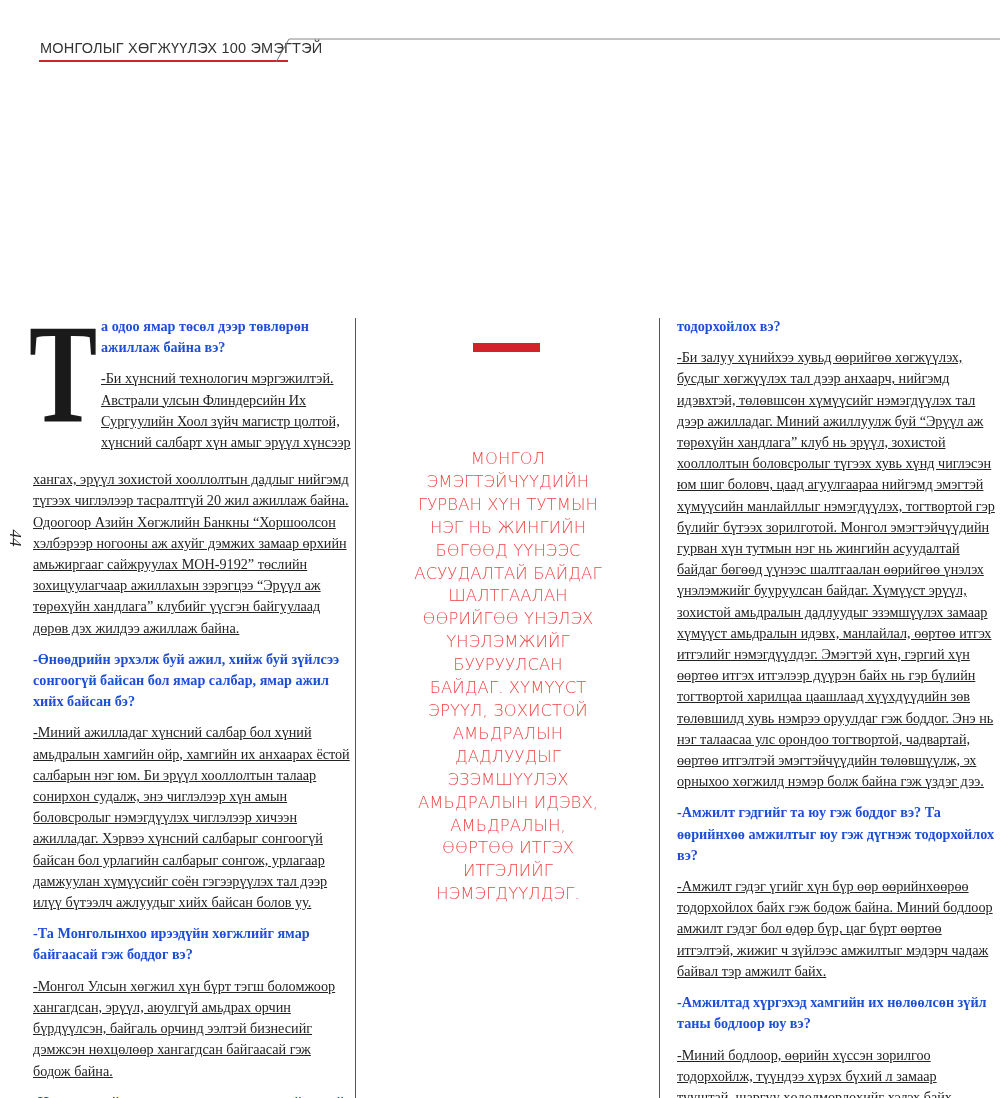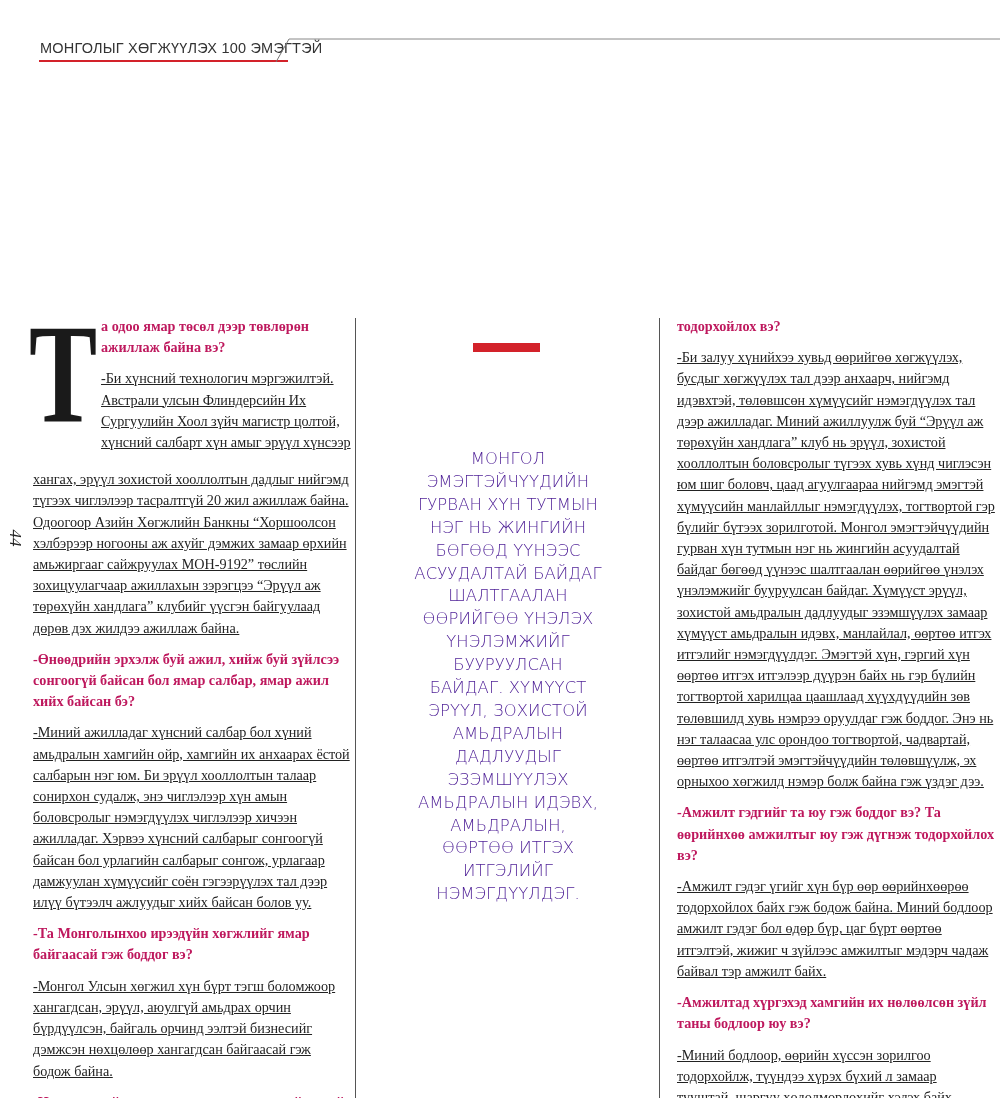--- a/index.html
+++ b/index.html
@@ -38,21 +38,21 @@
     
     .column {
       position: absolute; top: 316px;
       font-family: "Liberation Serif", "DejaVu Serif", serif;
       font-size: 14.2px; line-height: 21.2px; color: #222;
     }
     .col-left { left: 33px; width: 318px; }
     .col-right { left: 677px; width: 318px; }
 
     .column p { margin: 0 0 10px 0; }
-    .question { font-weight: bold; color: #be185d; }
+    .question { font-weight: bold; color: #1d4ed8; }
     .answer { font-weight: normal; text-decoration: underline; }
 
     
     .dropcap-wrap { position: relative; }
     .dropcap {
       float: left;
       font-family: "Liberation Serif", "DejaVu Serif", serif;
       font-size: 142px; line-height: 112px; font-weight: bold;
       margin: 2px 6px 0 -4px; color: #1a1a1a;
       transform: scaleX(0.72); transform-origin: left top;
@@ -62,21 +62,21 @@
 
     
     .pull-bar {
       position: absolute; left: 473px; top: 343px; width: 67px; height: 9px; background: #d3222a;
     }
     .pull-quote {
       position: absolute; left: 382px; top: 448px; width: 252px;
       text-align: center;
       font-family: "DejaVu Sans", "Liberation Sans", sans-serif;
       font-weight: 300;
-      font-size: 16.4px; line-height: 22.9px; color: #4c1d95;
+      font-size: 16.4px; line-height: 22.9px; color: #ef4444;
       letter-spacing: 0.1px;
     }
     .pull-quote span { display: block; white-space: nowrap; }
   </style>
 </head>
 <body>
 
 <div class="header">
   <span class="header-title">МОНГОЛЫГ ХӨГЖҮҮЛЭХ 100 ЭМЭГТЭЙ</span>
   <div class="header-red-line"></div>

